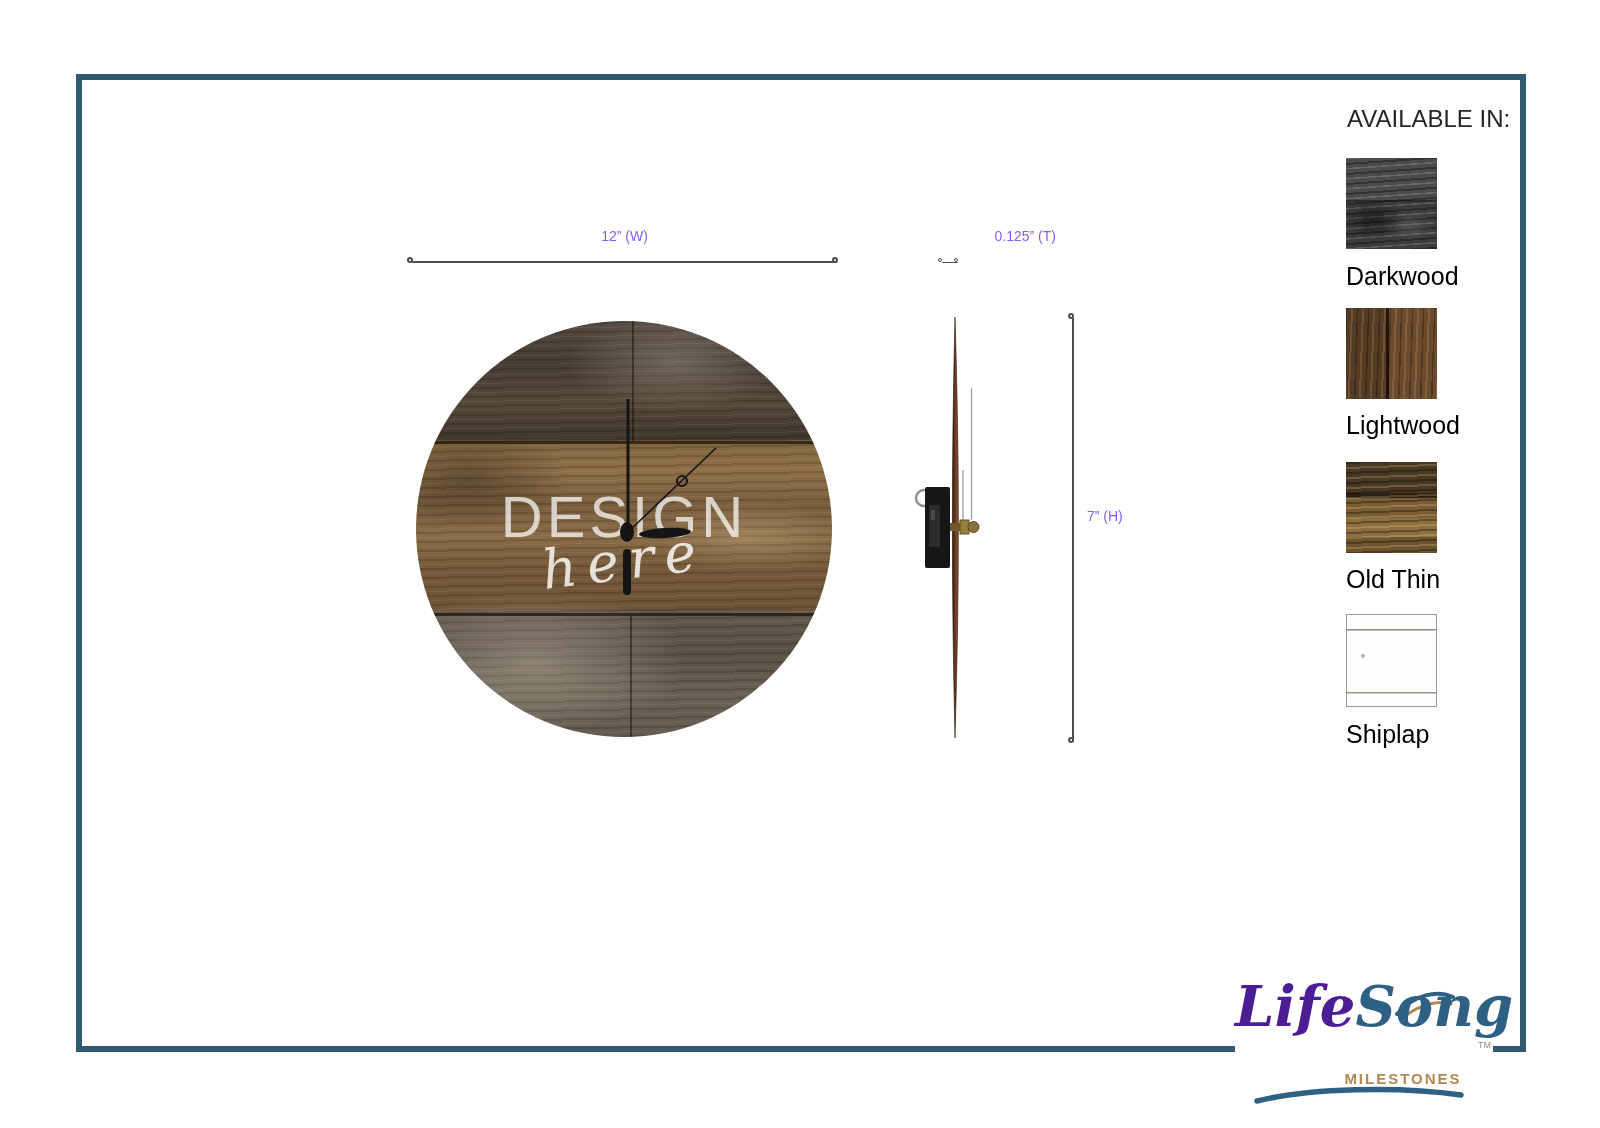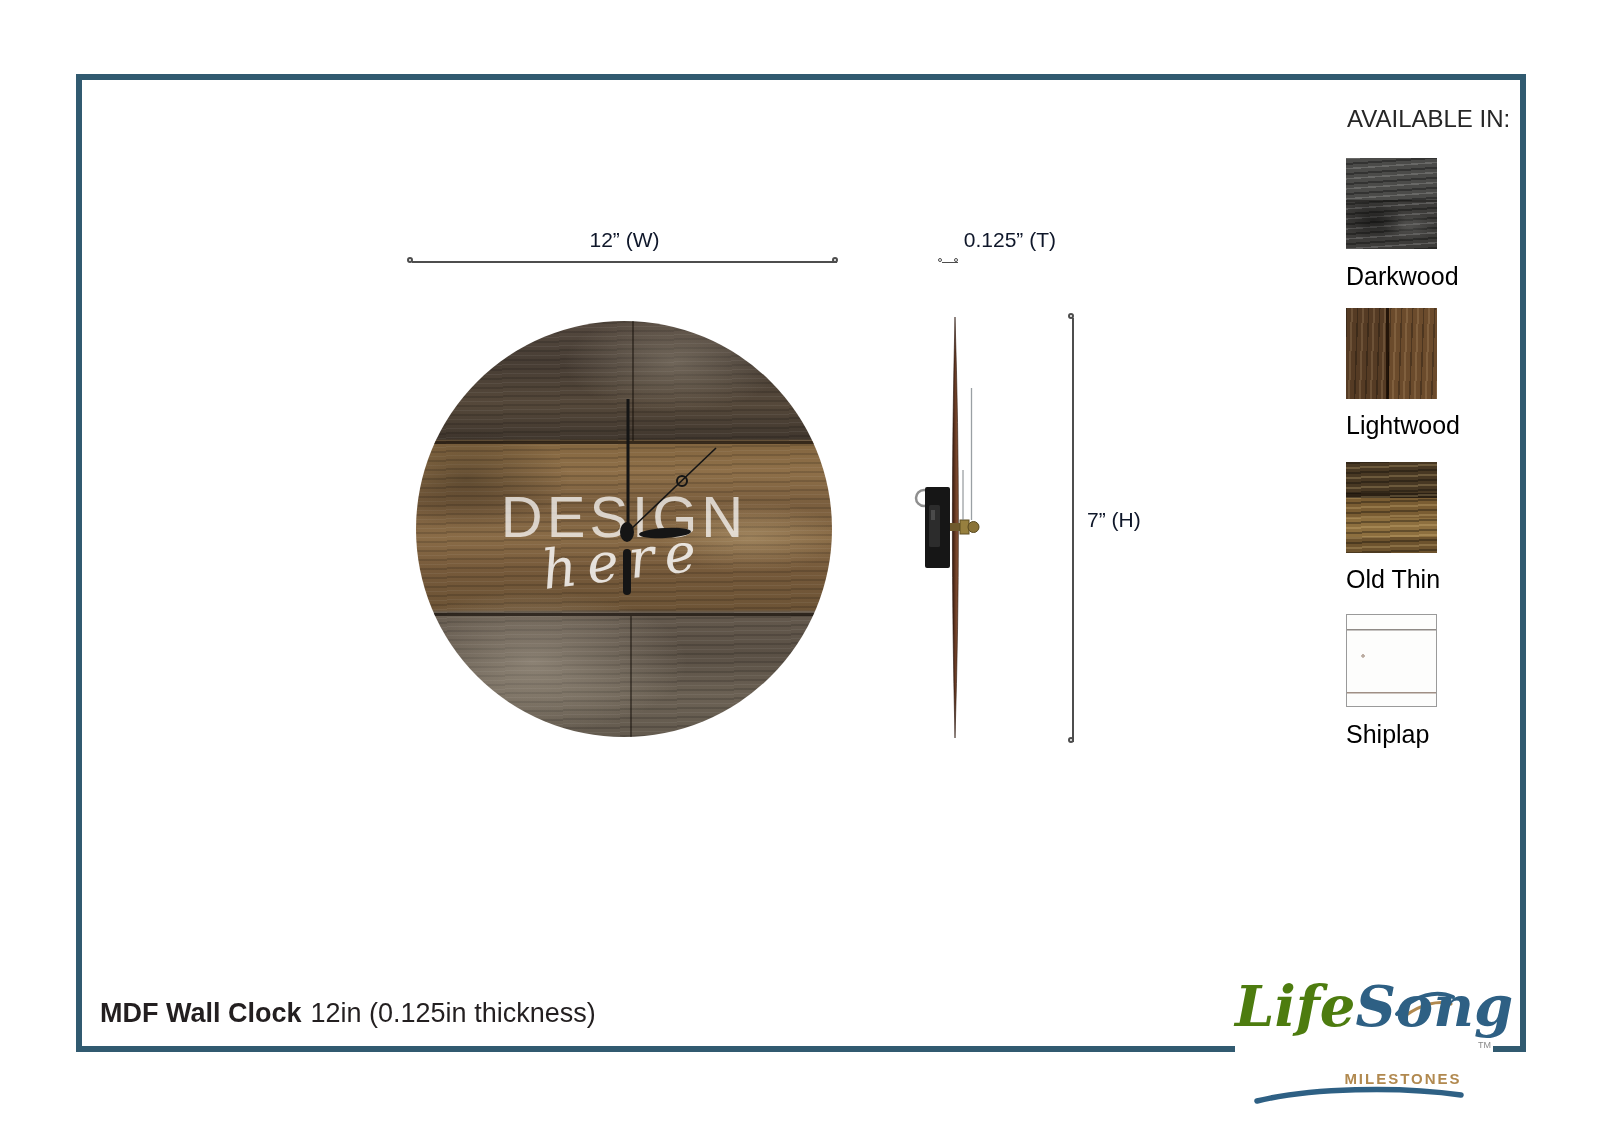--- a/index.html
+++ b/index.html
@@ -9,21 +9,21 @@
   .frame { position:absolute; left:76px; top:74px; width:1450px; height:978px;
            border:6px solid #315a70; }
 
   
   .dim-line-h { position:absolute; height:2px; background:#4d4d4d; }
   .dim-line-v { position:absolute; width:2px;  background:#4d4d4d; }
   .dot  { position:absolute; width:6px; height:6px; border:2px solid #4d4d4d;
           border-radius:50%; background:#fff; }
   .dot-sm { position:absolute; width:4px; height:4px; border:1.5px solid #4d4d4d;
           border-radius:50%; background:#fff; }
-  .dim-label { position:absolute; font-size:21px; color:#0f172a; }
+  .dim-label { position:absolute; font-size:14px; color:#8b5cf6; }
   .w-label { left:412px; top:228px; width:425px; text-align:center; }
   .t-label { left:880px; top:228px; width:176px; text-align:right; }
   .h-label { left:1087px; top:508px; }
 
   
   .clock-face { position:absolute; left:416px; top:321px; width:416px; height:416px;
     border-radius:50%; overflow:hidden;
     background:
       radial-gradient(ellipse 60% 28% at 28% 82%, rgba(216,206,188,0.38), transparent 62%),
       radial-gradient(ellipse 48% 22% at 62% 10%, rgba(205,195,175,0.30), transparent 55%),
@@ -93,21 +93,21 @@
   .f-caps { font-size:15px; letter-spacing:0.5px; }
   .f-by   { font-size:13px; margin-left:4px; }
   .f-sym  { font-size:27px; margin-left:10px; }
   .f-rest { font-size:25px; margin-left:6px; }
 
   .logo { position:absolute; left:1235px; top:958px; width:258px; height:158px;
     background:#fff; z-index:5; }
   .logo-script { position:absolute; left:0; top:2px; width:100%; text-align:center;
     font-family:"DejaVu Serif", serif; font-style:italic; font-weight:bold;
     font-size:56px; line-height:92px; white-space:nowrap; }
-  .logo-life { color:#4d7c0f; }
+  .logo-life { color:#4c1d95; }
   .logo-song { color:#2e6084; }
   .logo-tm { position:absolute; right:2px; top:82px; font-size:9px; color:#8a8a8a;
     font-family:"Liberation Sans", sans-serif; font-style:normal; }
   .logo-milestones { position:absolute; left:88px; top:112px; width:160px; text-align:center;
     font-size:15px; font-weight:bold; letter-spacing:2px; color:#b1894f; }
   .logo-swoosh-top { position:absolute; left:158px; top:30px; }
   .logo-underline  { position:absolute; left:14px;  top:126px; }
 </style>
 </head>
 <body>
@@ -175,23 +175,20 @@
 
   <div class="sw sw-lightwood"></div>
   <div class="sw-label" style="top:403px;">Lightwood</div>
 
   <div class="sw sw-oldthin"></div>
   <div class="sw-label" style="top:557px;">Old Thin</div>
 
   <div class="sw sw-shiplap"></div>
   <div class="sw-label" style="top:712px;">Shiplap</div>
 
-  <div class="product-title">
-    <span class="bold">MDF Wall Clock</span><span class="spec">12in (0.125in thickness)</span>
-  </div>
 
   <div class="logo">
     <svg class="logo-swoosh-top" width="66" height="34" viewBox="0 0 66 34">
       <path d="M4,26 C22,6 44,2 60,9" fill="none" stroke="#2e6084" stroke-width="4" stroke-linecap="round"></path>
       <path d="M12,28 C28,16 46,12 58,16" fill="none" stroke="#b1894f" stroke-width="3" stroke-linecap="round"></path>
     </svg>
     <div class="logo-script">
       <span class="logo-life">Life</span><span class="logo-song">Song</span>
     </div>
     <span class="logo-tm">TM</span>

